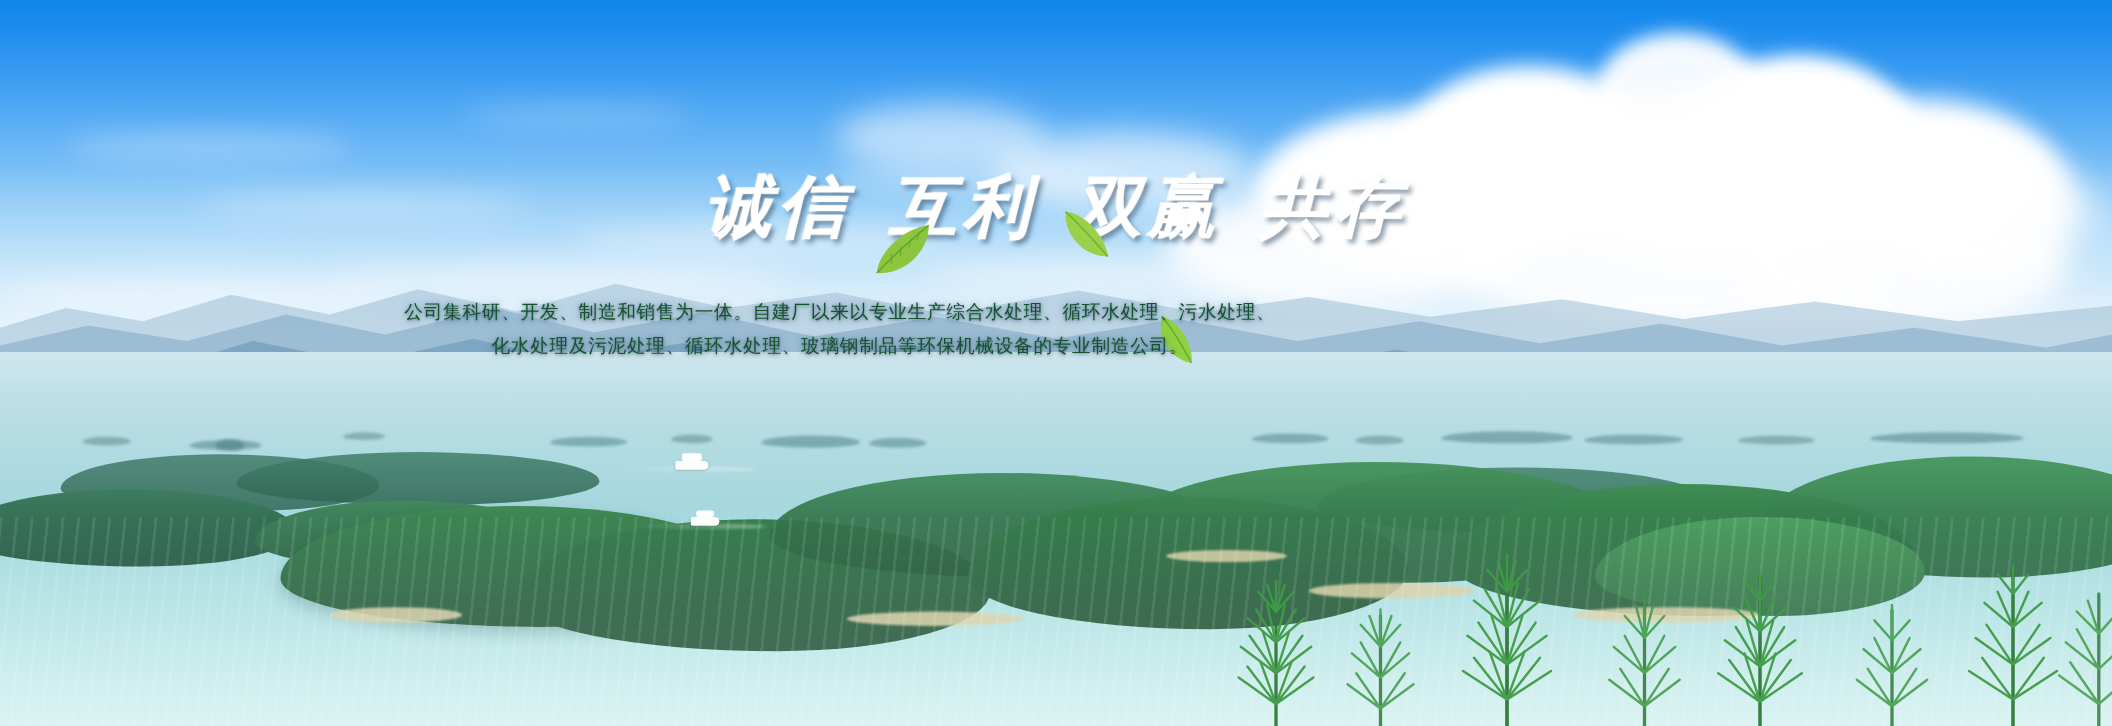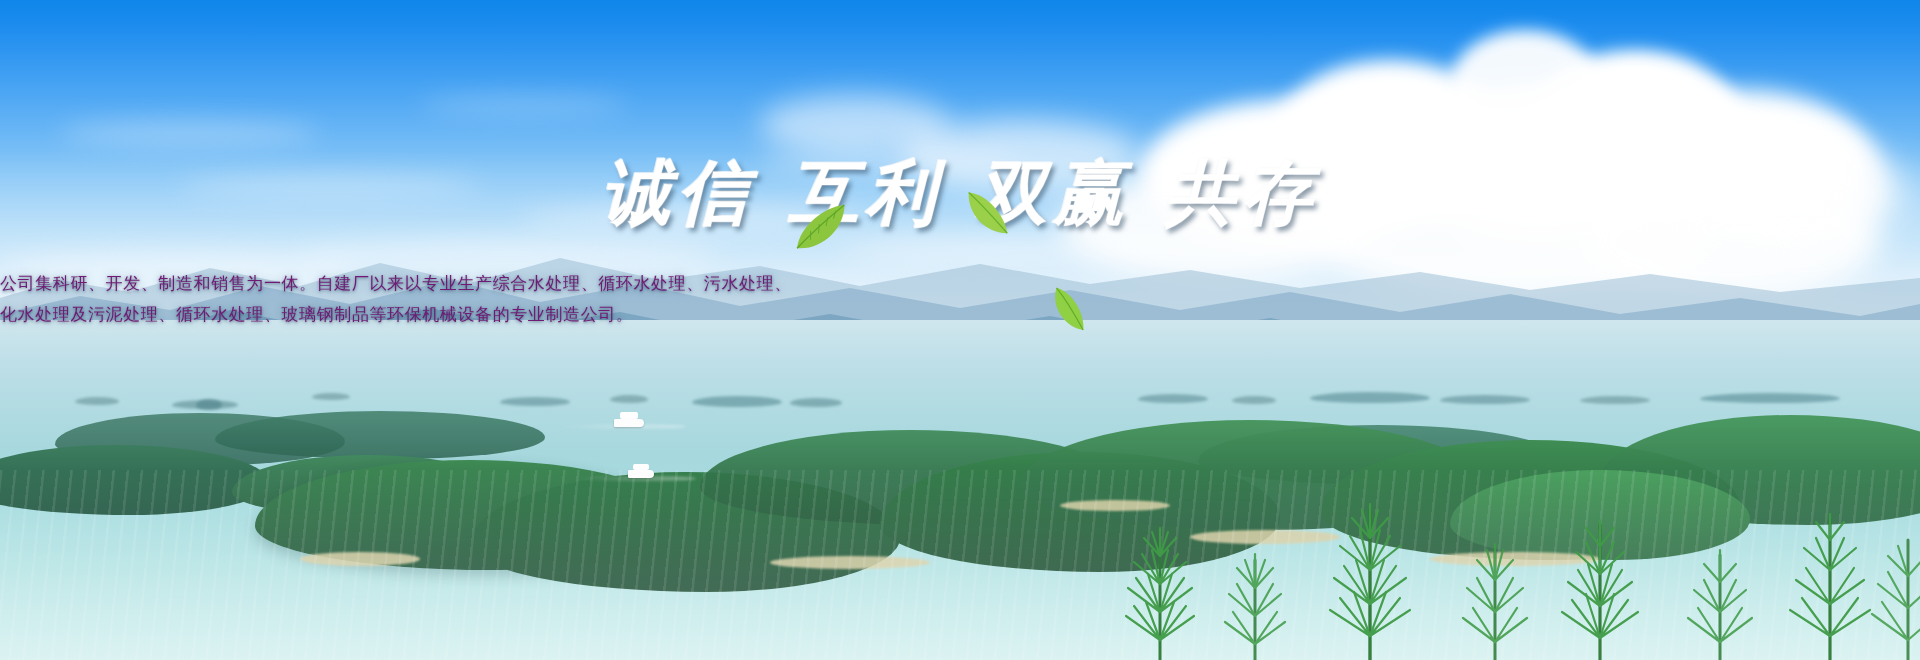--- a/index.html
+++ b/index.html
@@ -84,40 +84,41 @@
 
   
   .pine-layer{position:absolute;left:1040px;top:430px;width:880px;height:230px;overflow:hidden;}
 
   
   .headline{
     position:absolute;left:0;top:158px;width:1920px;
     text-align:center;
     color:#ffffff;
     font-family:"DejaVu Serif","Liberation Serif",serif;
-    font-size:70px;
+    font-size:61px;
     font-weight:700;
     font-style:italic;
     letter-spacing:.10em;
     line-height:1;
     white-space:nowrap;
     text-shadow:
        3px 4px 5px rgba(40,70,95,.55),
        0 0 2px rgba(255,255,255,.9),
       -1px -1px 0 rgba(255,255,255,.7);
     -webkit-text-stroke:1px rgba(255,255,255,.35);
   }
   .headline .gap{display:inline-block;width:34px;}
 
   .leaf{position:absolute;}
   .leaf svg{display:block;}
 
   .subtitle{
     position:absolute;left:0;top:268px;width:1527px;
-    color:#701a75;
+    text-align:center;
+    color:#14532d;
     font-size:17px;
     line-height:31px;
     letter-spacing:.035em;
     text-shadow:0 1px 3px rgba(40,70,95,.65),0 0 8px rgba(35,65,90,.35);
   }
   .subtitle div{white-space:nowrap;}
 </style>
 </head>
 <body>
 

